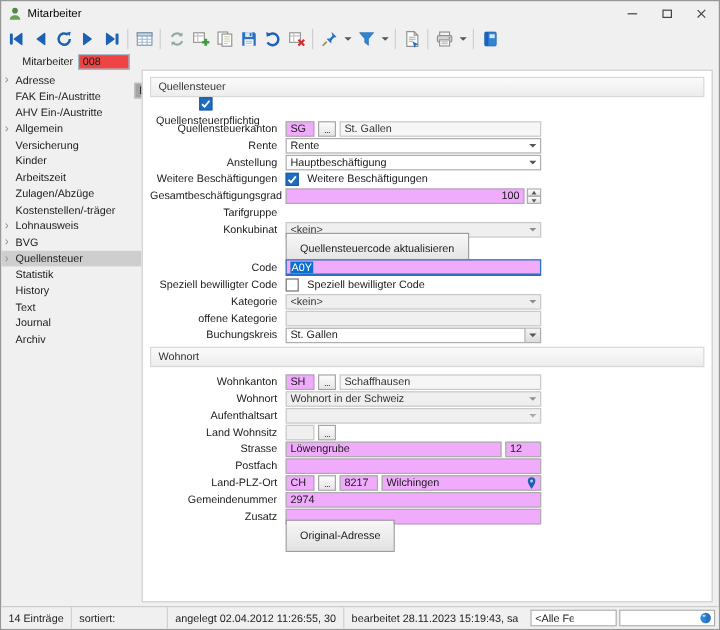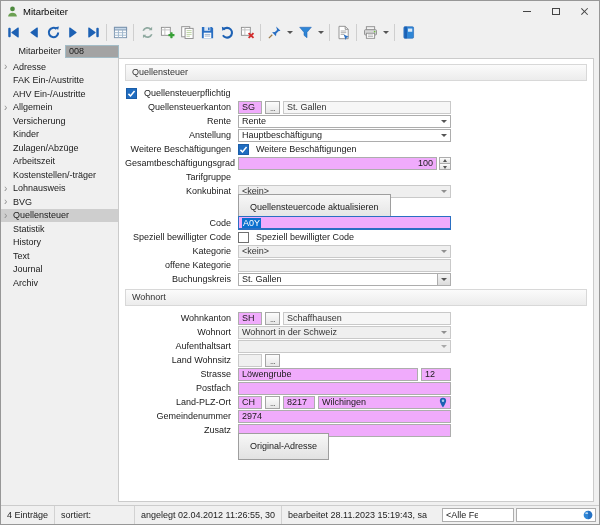--- a/index.html
+++ b/index.html
@@ -30,21 +30,21 @@
            align-items:center; justify-content:center; padding:0; }
   .arr-down { width:0; height:0; border-left:3px solid transparent; border-right:3px solid transparent;
               border-top:3.5px solid #555; display:inline-block; }
   .tb-sep { width:1px; height:17px; background:#cfcfcf; margin:0 3px; flex:none; }
   .icon { display:inline-flex; line-height:0; }
   .tb-btn .icon svg { width:15px; height:15px; }
 
   
   .record-header { height:14px; flex:none; display:flex; align-items:center; gap:4px; margin-bottom:0; }
   .rec-label { width:60px; text-align:right; color:#1a1a1a; }
-  .rec-id { width:54px; height:13px; background:#a3a3a3; border:1px solid #a3bcc6;
+  .rec-id { width:43px; height:13px; background:#ef4444; border:1px solid #a3bcc6;
             padding:0 3px; display:flex; align-items:center; }
   .rec-name { width:105px; height:13px; background:#a3a3a3; border:1px solid #b9c2c6;
               padding:0 3px; display:flex; align-items:center;margin-top:48px; }
 
   
   .body { flex:1; display:flex; min-height:0; }
   .sidebar { width:117px; flex:none; padding-top:2px; overflow:hidden; }
   .nav-item { height:13.5px; display:flex; align-items:center; padding-left:3px; white-space:nowrap; }
   .nav-item.selected { background:#cecece; }
   .nav-arrow { width:9px; flex:none; color:#8f8f8f; font-size:10px; line-height:9px; }
@@ -54,21 +54,21 @@
           padding:5px 6px 0 6px; overflow:hidden; }
 
   .sec-hdr { height:17px; line-height:15px; background:linear-gradient(#fbfbfb,#ececec);
              border:1px solid #d8d8d8; padding-left:6px; color:#333; margin-bottom:5px; }
   .sec-hdr.later { margin-top:3px; }
 
   .frm-row { display:flex; align-items:center; height:14px; }
   .frm-row.btn-row { height:18px; }
   .frm-label { width:113px; flex:none; text-align:right; padding-right:7px; white-space:nowrap; color:#1a1a1a; }
   .frm-field { width:213px; display:flex; align-items:center; gap:3px; min-width:0; }
-  .frm-row.left .frm-field { margin-left:1px; width:auto; }
+  .frm-row.left .frm-field { margin-left:1px; width:auto;flex-direction:column; }
 
   .tfield { height:13px; border:1px solid #adadad; background:#f0abfc; padding:0 3px;
             display:flex; align-items:center; white-space:nowrap; overflow:hidden; }
   .tfield.flex { flex:1; min-width:0; }
   .tfield.code { width:24px; flex:none; }
   .tfield.w30 { width:30px; flex:none; }
   .tfield.w32 { width:32px; flex:none; }
   .tfield.num { justify-content:flex-end; }
   .tfield.disabled { background:#f0f0f0; color:#7a7a7a; border-color:#c9c9c9; }
   .tfield.readonly { background:#f6f6f6; border-color:#c9c9c9; color:#333; }
@@ -348,25 +348,25 @@
         <div class="nav-item">
           <span class="nav-arrow"></span>
           <span class="nav-label">Versicherung</span>
         </div>
         <div class="nav-item">
           <span class="nav-arrow"></span>
           <span class="nav-label">Kinder</span>
         </div>
         <div class="nav-item">
           <span class="nav-arrow"></span>
+          <span class="nav-label">Arbeitszeit</span>
+        </div>
+        <div class="nav-item">
+          <span class="nav-arrow"></span>
           <span class="nav-label">Zulagen/Abzüge</span>
-        </div>
-        <div class="nav-item">
-          <span class="nav-arrow"></span>
-          <span class="nav-label">Arbeitszeit</span>
         </div>
         <div class="nav-item">
           <span class="nav-arrow"></span>
           <span class="nav-label">Kostenstellen/-träger</span>
         </div>
         <div class="nav-item">
           <span class="nav-arrow">›</span>
           <span class="nav-label">Lohnausweis</span>
         </div>
         <div class="nav-item">
@@ -612,21 +612,21 @@
           <div class="frm-label"></div>
           <div class="frm-field">
             <button class="frm-btn">Original-Adresse</button>
           </div>
         </div>
       </div>
   </div>
 
   <div class="statusbar">
     <div class="sb-cell">
-        <span>4 Einträge</span>
+        <span>14 Einträge</span>
       </div>
     <div class="sb-cell w2">
         <span>sortiert:</span>
       </div>
     <div class="sb-cell">
         <span>angelegt 02.04.2012 11:26:55, 30</span>
       </div>
     <div class="sb-cell grow">
         <span>bearbeitet 28.11.2023 15:19:43, sa</span>
       </div>

